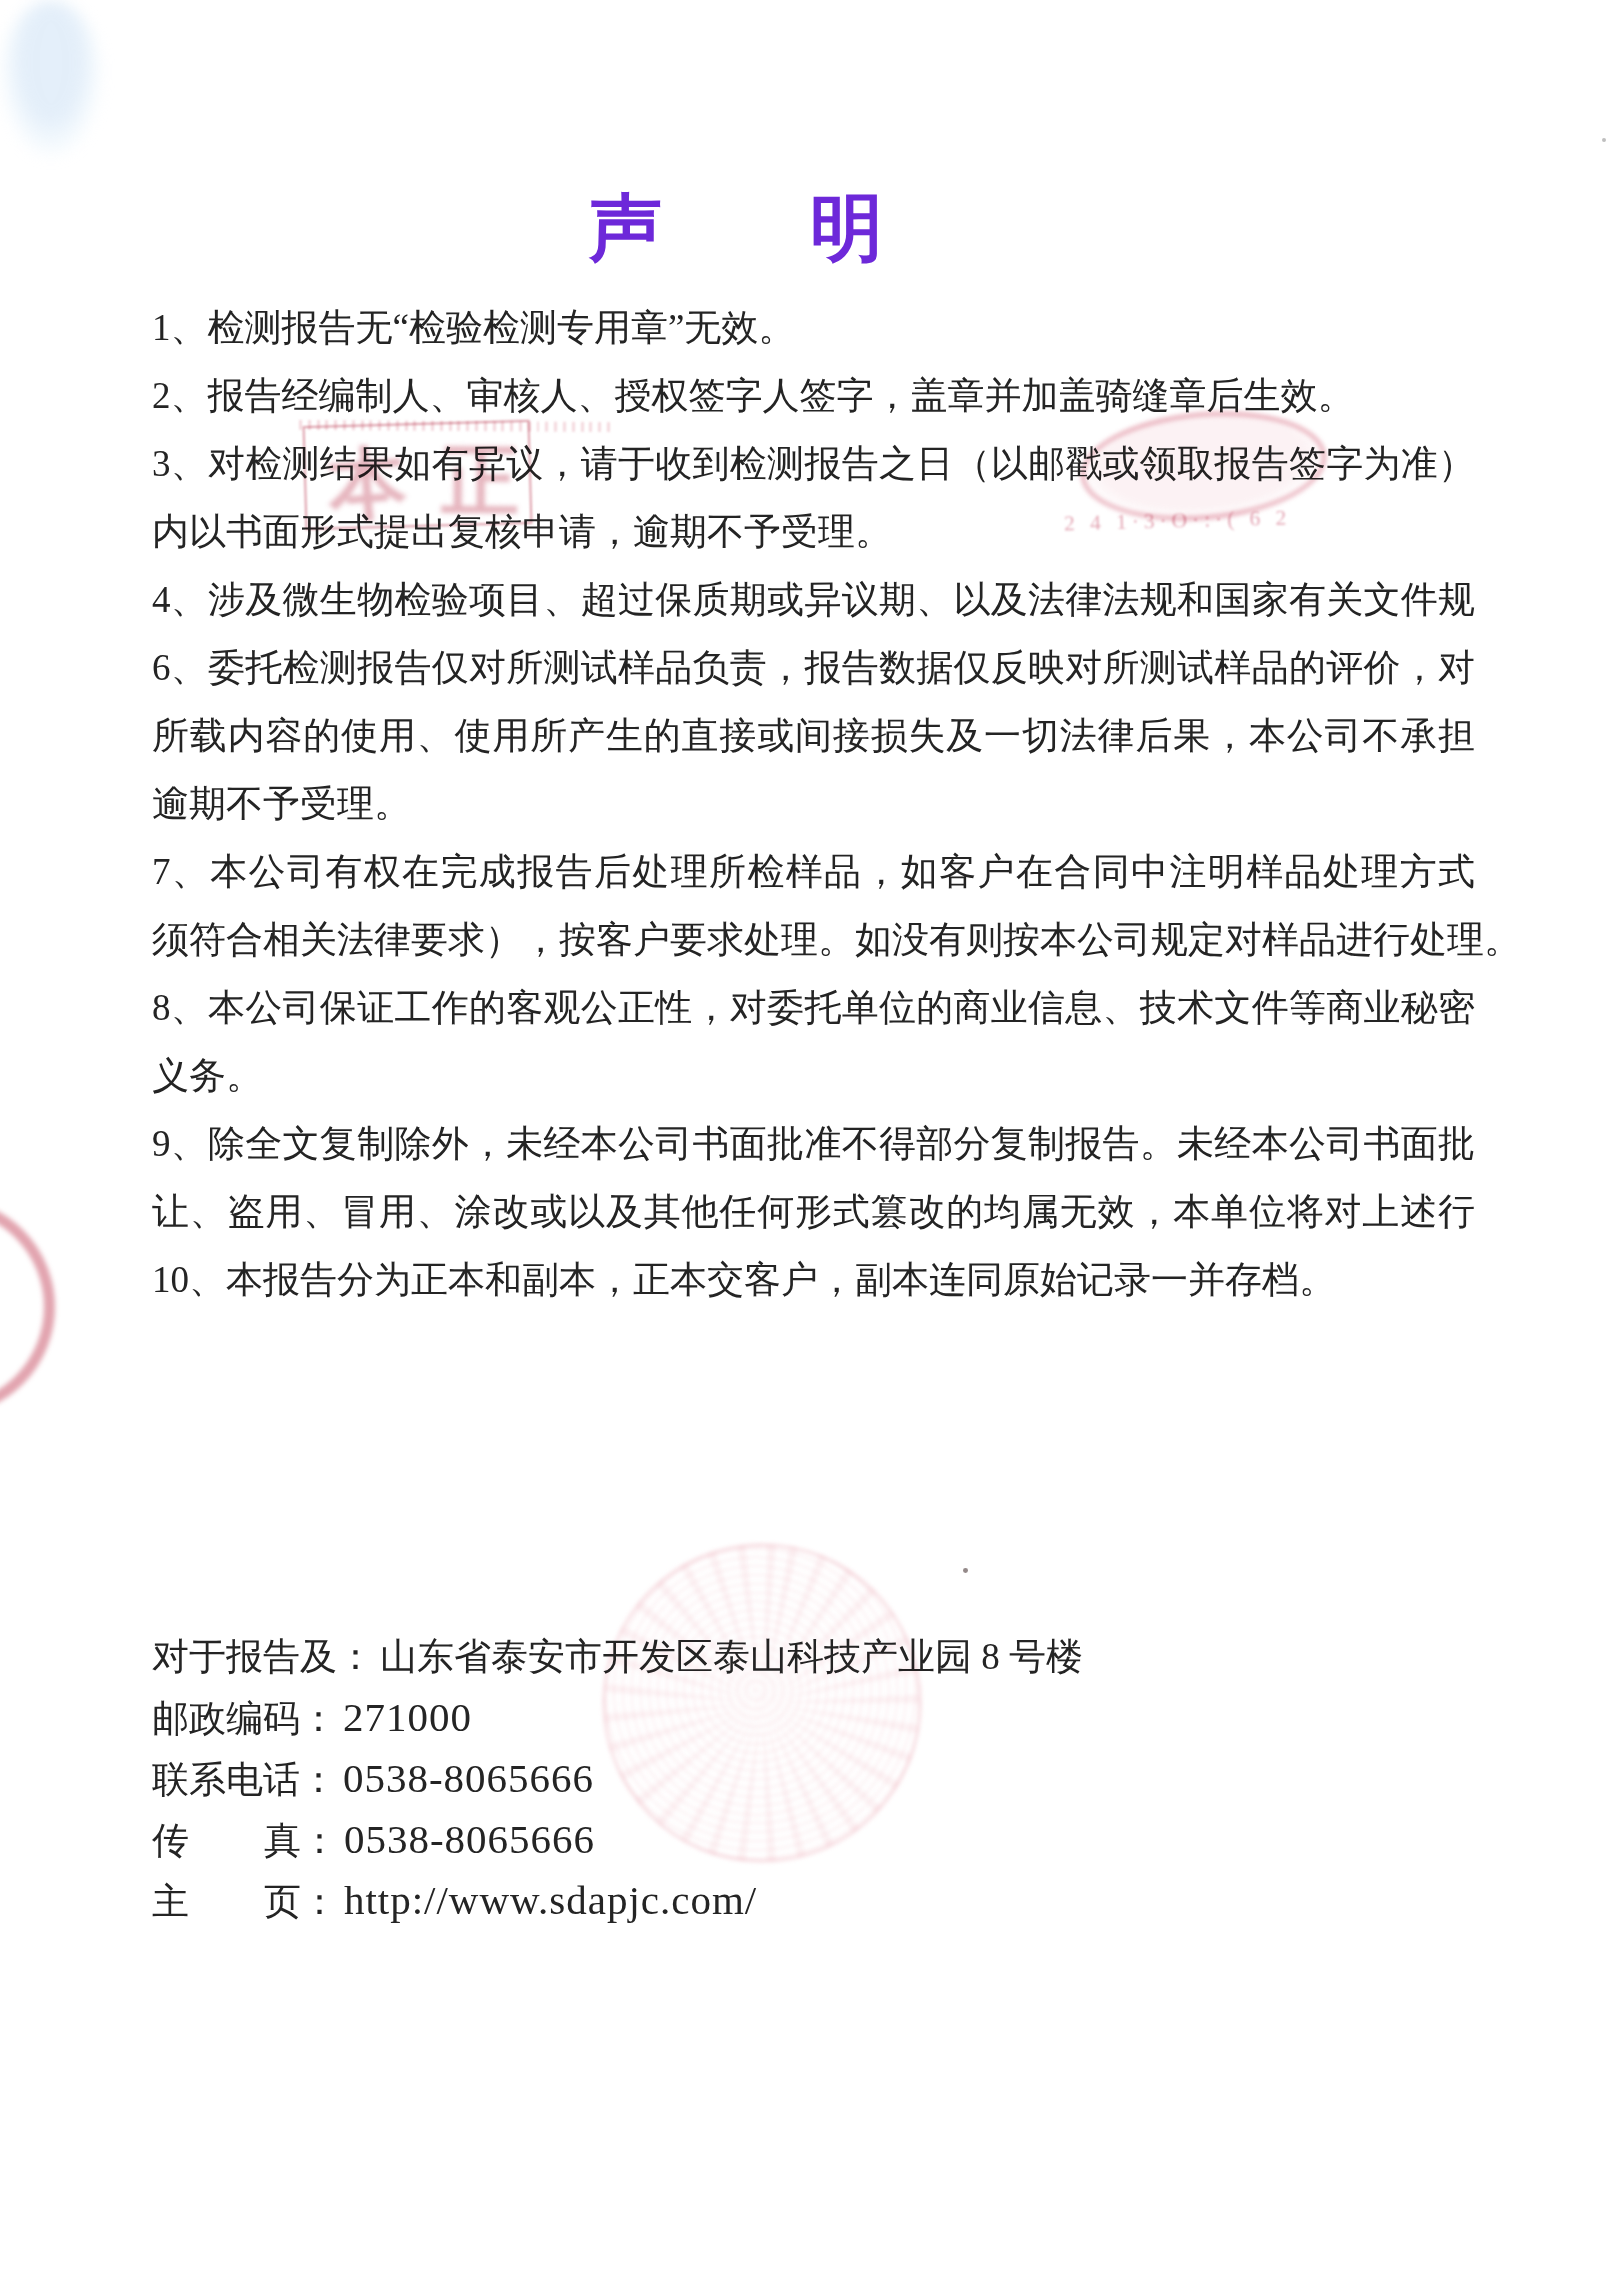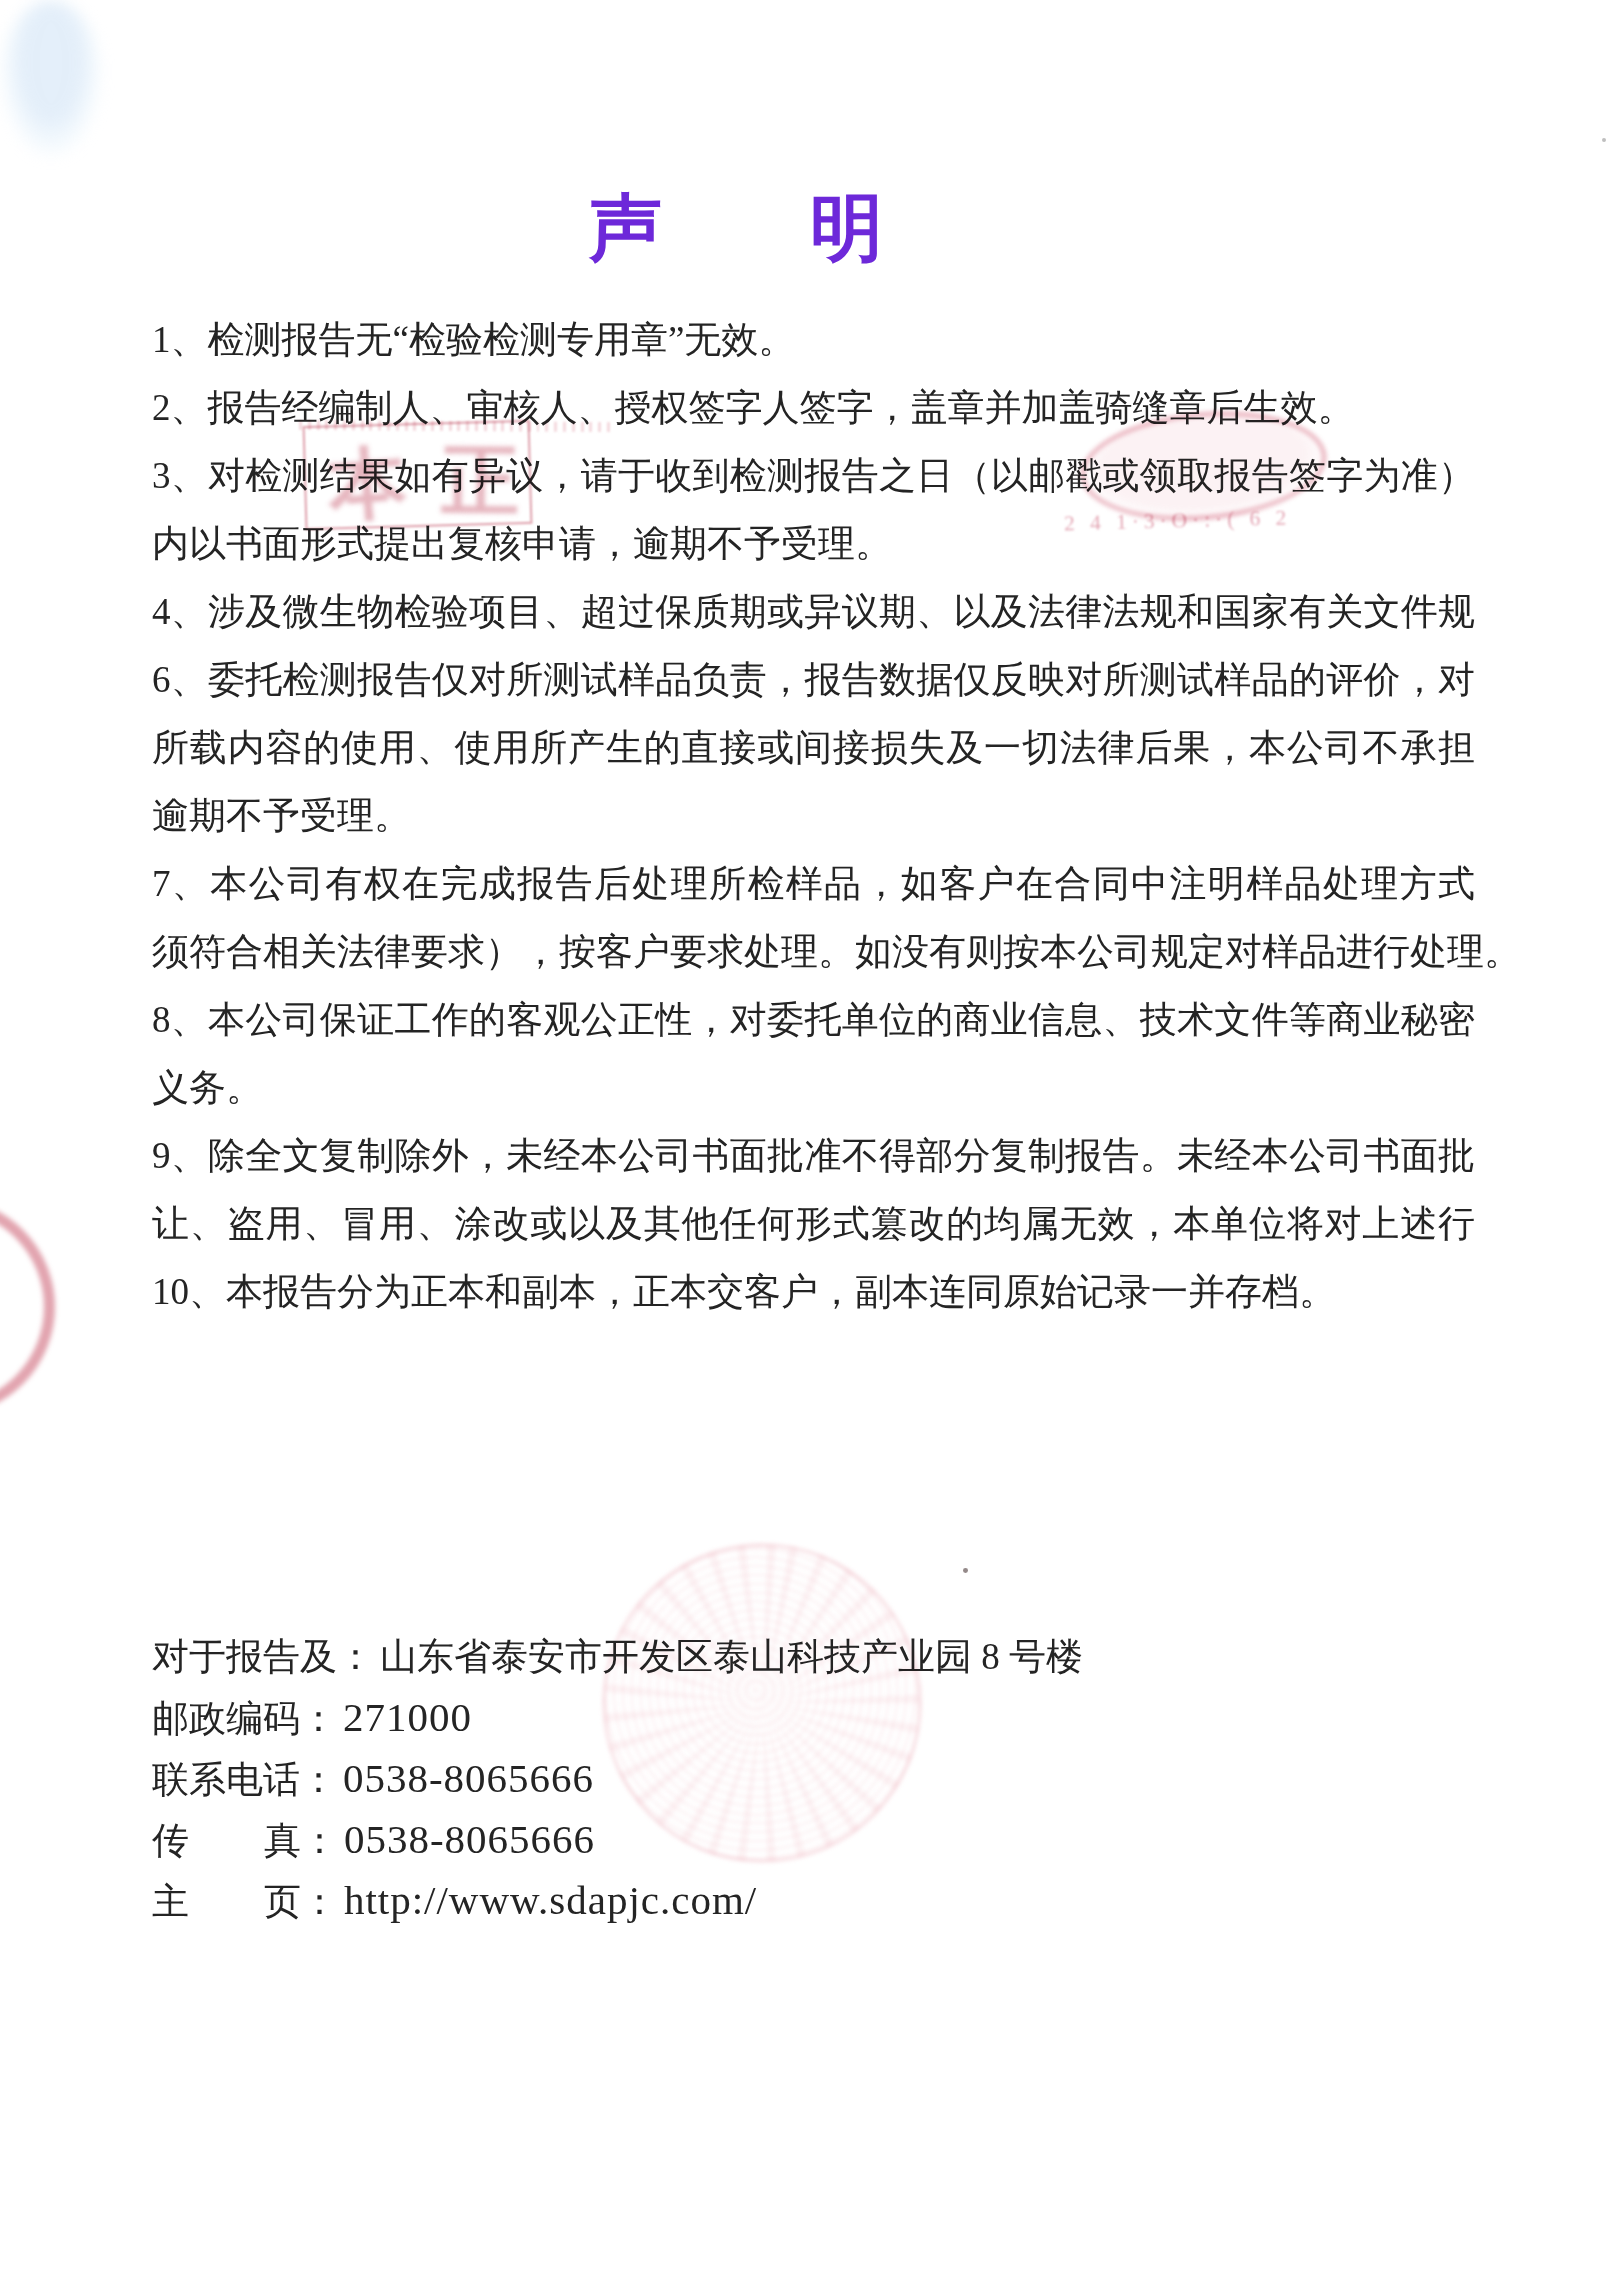--- a/index.html
+++ b/index.html
@@ -15,21 +15,21 @@
   .title{
     position:absolute;top:149px;left:0;width:100%;
     text-align:center;
     font-size:73px;font-weight:700;color:#6d28d9;
     letter-spacing:148px;
     line-height:88px;
     margin-top:36px;
   }
   
   .items{
-    position:absolute;top:306px;left:152px;width:1323px;
+    position:absolute;top:294px;left:152px;width:1323px;
     font-size:37px;line-height:68px;color:#242424;
   }
   .items .line{
     height:68px;white-space:nowrap;
     text-align:left;
   }
   .items .line.fill{
     white-space:normal;
     text-align:justify;
     text-align-last:justify;

